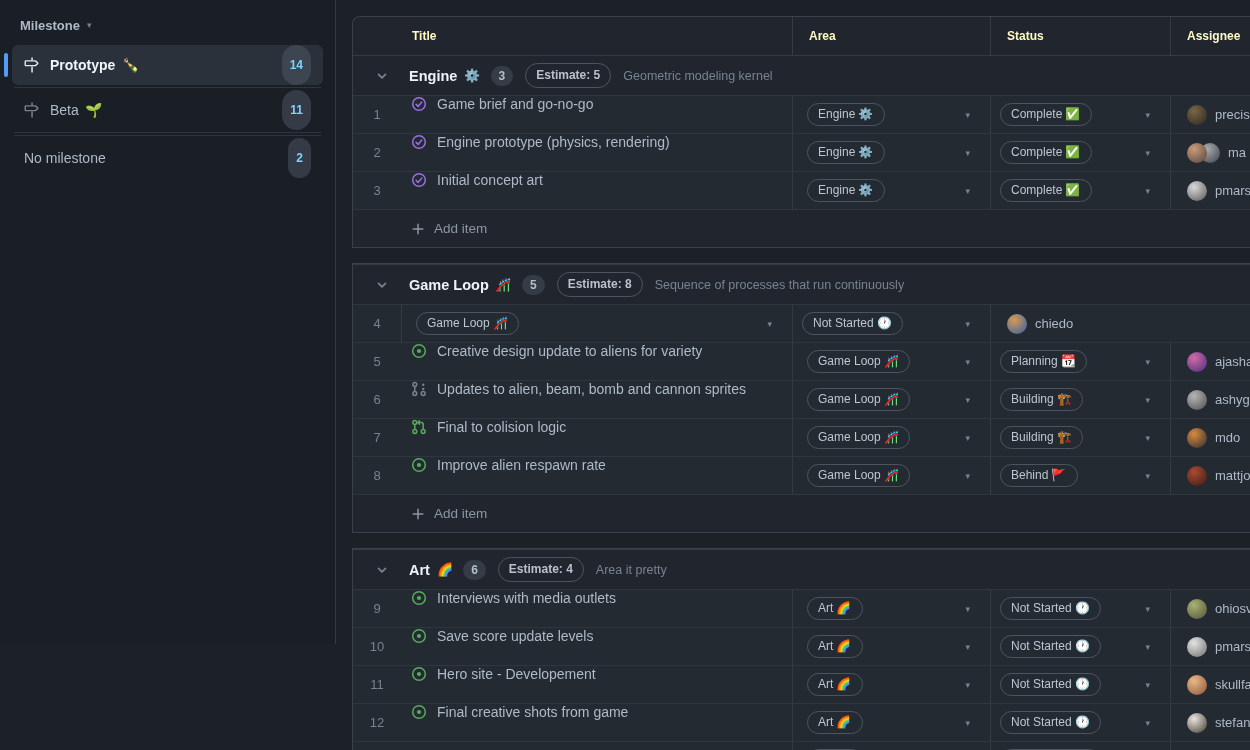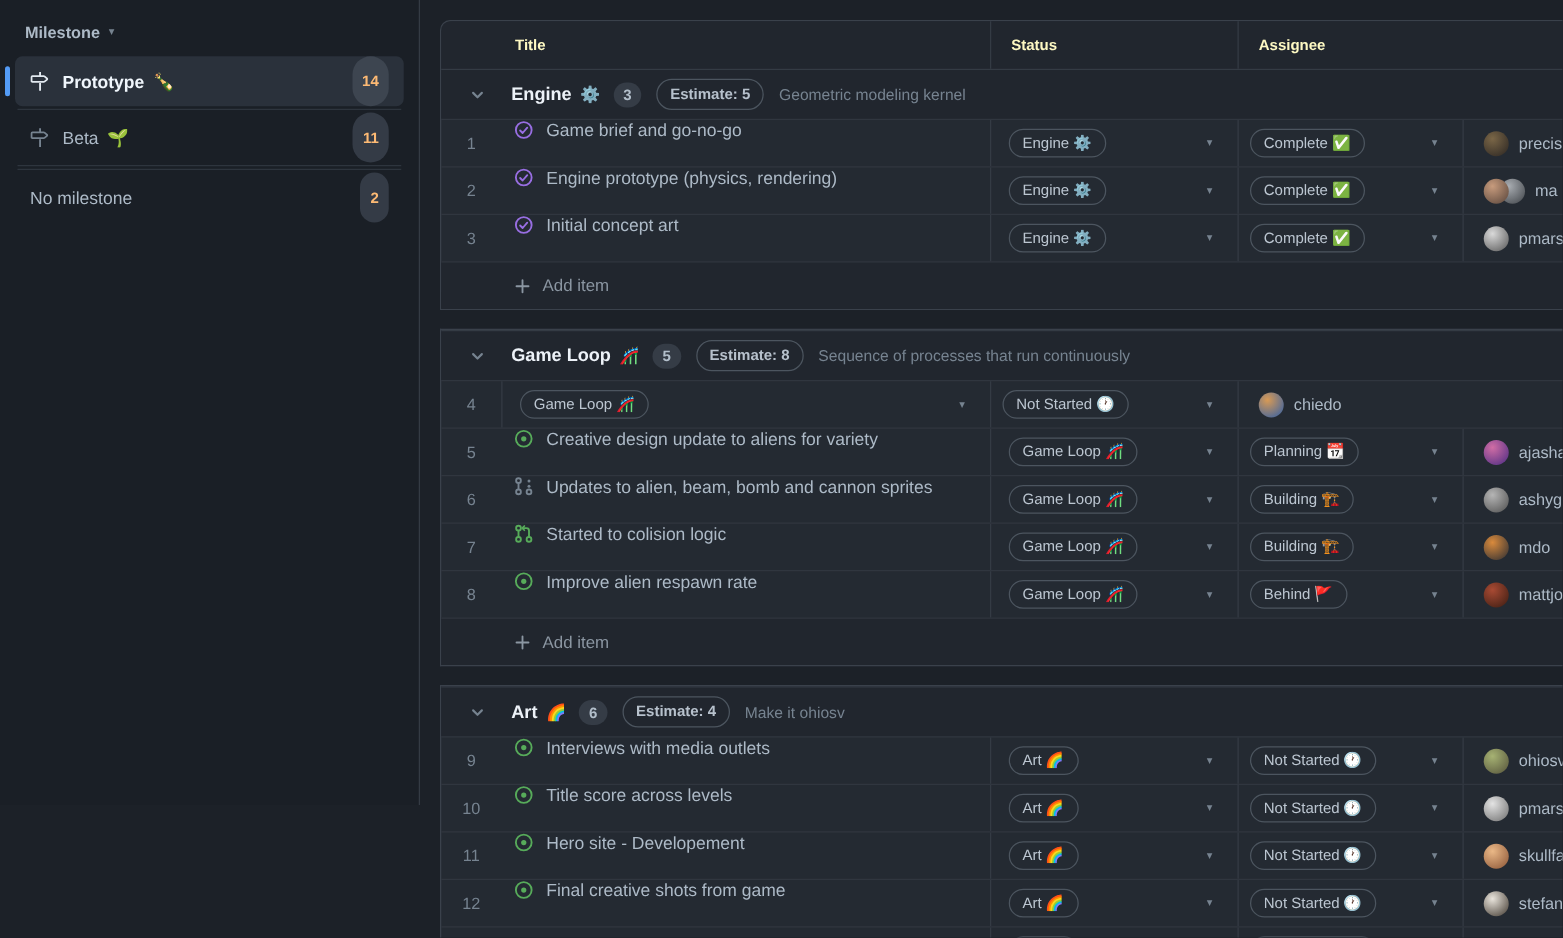--- a/index.html
+++ b/index.html
@@ -9,21 +9,21 @@
 
 .sidebar{position:absolute;left:0;top:0;width:336px;height:644px;background:#1a1f26;border-right:1px solid #343b44;padding:14px 12px 0}
 .sb-head{display:flex;align-items:center;gap:7px;padding:4px 8px 12px;font-size:13px;font-weight:700;color:#adbac7;cursor:pointer}
 .sb-caret{color:#768390;font-size:9px;line-height:1}
 .sb-item{position:relative;display:flex;align-items:center;height:40px;padding:0 12px;border-radius:6px;font-size:14px;color:#adbac7;cursor:pointer}
 .sb-item.selected{background:#2a313b;color:#f0f6fc;font-weight:700}
 .sb-accent{position:absolute;left:-8px;top:8px;width:4px;height:24px;border-radius:3px;background:#539bf5}
 .sb-divider{height:1px;background:#2e353e;margin:2px 2px}
 .sb-ico{margin-right:10px;display:flex;flex:none}
 .sb-emoji{margin-left:7px;font-size:14px}
-.sb-count{margin-left:auto;background:#343b46;color:#fdba74;font-size:12px;font-weight:600;line-height:1;padding:14px 8px;border-radius:999px}
+.sb-count{margin-left:auto;background:#343b46;color:#7dd3fc;font-size:12px;font-weight:600;line-height:1;padding:14px 8px;border-radius:999px}
 .sb-item.selected .sb-count{background:#3d4550}
 
 
 .table{position:absolute;left:352px;top:16px;width:920px}
 .t-section{background:#242a32;border:1px solid #3a414b;border-right:none;margin-bottom:15px}
 .t-section:first-child{border-radius:8px 0 0 0}
 .t-colhead{display:grid;grid-template-columns:48px 391px 198px 180px 1fr;height:38px;background:#21262e;border-radius:8px 0 0 0}
 .t-colcell{display:flex;align-items:center;font-size:12px;font-weight:700;color:#fef9c3;padding-left:16px;white-space:nowrap}
 .t-colcell.first{grid-column:1/3;padding-left:59px}
 .t-colcell.bordered{border-left:1px solid #343b44}
@@ -92,20 +92,21 @@
   <div class="sb-item">
     <span>No milestone</span>
     <span class="sb-count">2</span>
   </div>
 </div>
 
 <div class="table">
     <div class="t-section">
       <div class="t-colhead">
         <div class="t-colcell first">Title</div>
+        <div class="t-colcell bordered">Area</div>
         <div class="t-colcell bordered">Status</div>
         <div class="t-colcell bordered">Assignee</div>
       </div>
       <div class="t-ghead">
         <span class="g-chevron">
           <svg width="12" height="12" viewBox="0 0 12 12">
             <path d="M2.5 4.3L6 7.8l3.5-3.5" fill="none" stroke="#768390" stroke-width="1.7" stroke-linecap="round" stroke-linejoin="round"></path>
           </svg>
         </span>
         <span class="g-name">Engine</span>
@@ -282,21 +283,21 @@
           <span class="ico">
             <svg width="16" height="16" viewBox="0 0 16 16">
               <circle cx="3.8" cy="3.5" r="1.9" fill="none" stroke="#57ab5a" stroke-width="1.5"></circle>
               <path d="M3.8 5.6v5" stroke="#57ab5a" stroke-width="1.5"></path>
               <circle cx="3.8" cy="12.5" r="1.9" fill="none" stroke="#57ab5a" stroke-width="1.5"></circle>
               <path d="M8.5 1.8L6.8 3.5l1.7 1.7" fill="none" stroke="#57ab5a" stroke-width="1.4" stroke-linecap="round" stroke-linejoin="round"></path>
               <path d="M7 3.5h3.2a2 2 0 0 1 2 2v5" fill="none" stroke="#57ab5a" stroke-width="1.5"></path>
               <circle cx="12.2" cy="12.5" r="1.9" fill="none" stroke="#57ab5a" stroke-width="1.5"></circle>
             </svg>
           </span>
-          <span class="txt">Started to colision logic</span>
+          <span class="txt">Final to colision logic</span>
         </div>
         <div class="c-area">
           <span class="pill">Game Loop 🎢</span>
           <span class="sel-caret">▾</span>
         </div>
         <div class="c-status">
           <span class="pill">Building 🏗️</span>
           <span class="sel-caret">▾</span>
         </div>
         <div class="c-assignee">
@@ -341,21 +342,21 @@
       <div class="t-ghead">
         <span class="g-chevron">
           <svg width="12" height="12" viewBox="0 0 12 12">
             <path d="M2.5 4.3L6 7.8l3.5-3.5" fill="none" stroke="#768390" stroke-width="1.7" stroke-linecap="round" stroke-linejoin="round"></path>
           </svg>
         </span>
         <span class="g-name">Art</span>
         <span class="g-emoji">🌈</span>
         <span class="g-count">6</span>
         <span class="g-est">Estimate: 4</span>
-        <span class="g-desc">Make it ohiosv</span>
+        <span class="g-desc">Area it pretty</span>
       </div>
       <div class="t-row">
         <div class="c-num">9</div>
         <div class="c-title">
           <span class="ico">
             <svg width="16" height="16" viewBox="0 0 16 16">
               <circle cx="8" cy="8" r="6.3" fill="none" stroke="#57ab5a" stroke-width="1.5"></circle>
               <circle cx="8" cy="8" r="2.1" fill="#57ab5a"></circle>
             </svg>
           </span>
@@ -376,21 +377,21 @@
       </div>
       <div class="t-row">
         <div class="c-num">10</div>
         <div class="c-title">
           <span class="ico">
             <svg width="16" height="16" viewBox="0 0 16 16">
               <circle cx="8" cy="8" r="6.3" fill="none" stroke="#57ab5a" stroke-width="1.5"></circle>
               <circle cx="8" cy="8" r="2.1" fill="#57ab5a"></circle>
             </svg>
           </span>
-          <span class="txt">Title score across levels</span>
+          <span class="txt">Save score update levels</span>
         </div>
         <div class="c-area">
           <span class="pill">Art 🌈</span>
           <span class="sel-caret">▾</span>
         </div>
         <div class="c-status">
           <span class="pill">Not Started 🕐</span>
           <span class="sel-caret">▾</span>
         </div>
         <div class="c-assignee">

